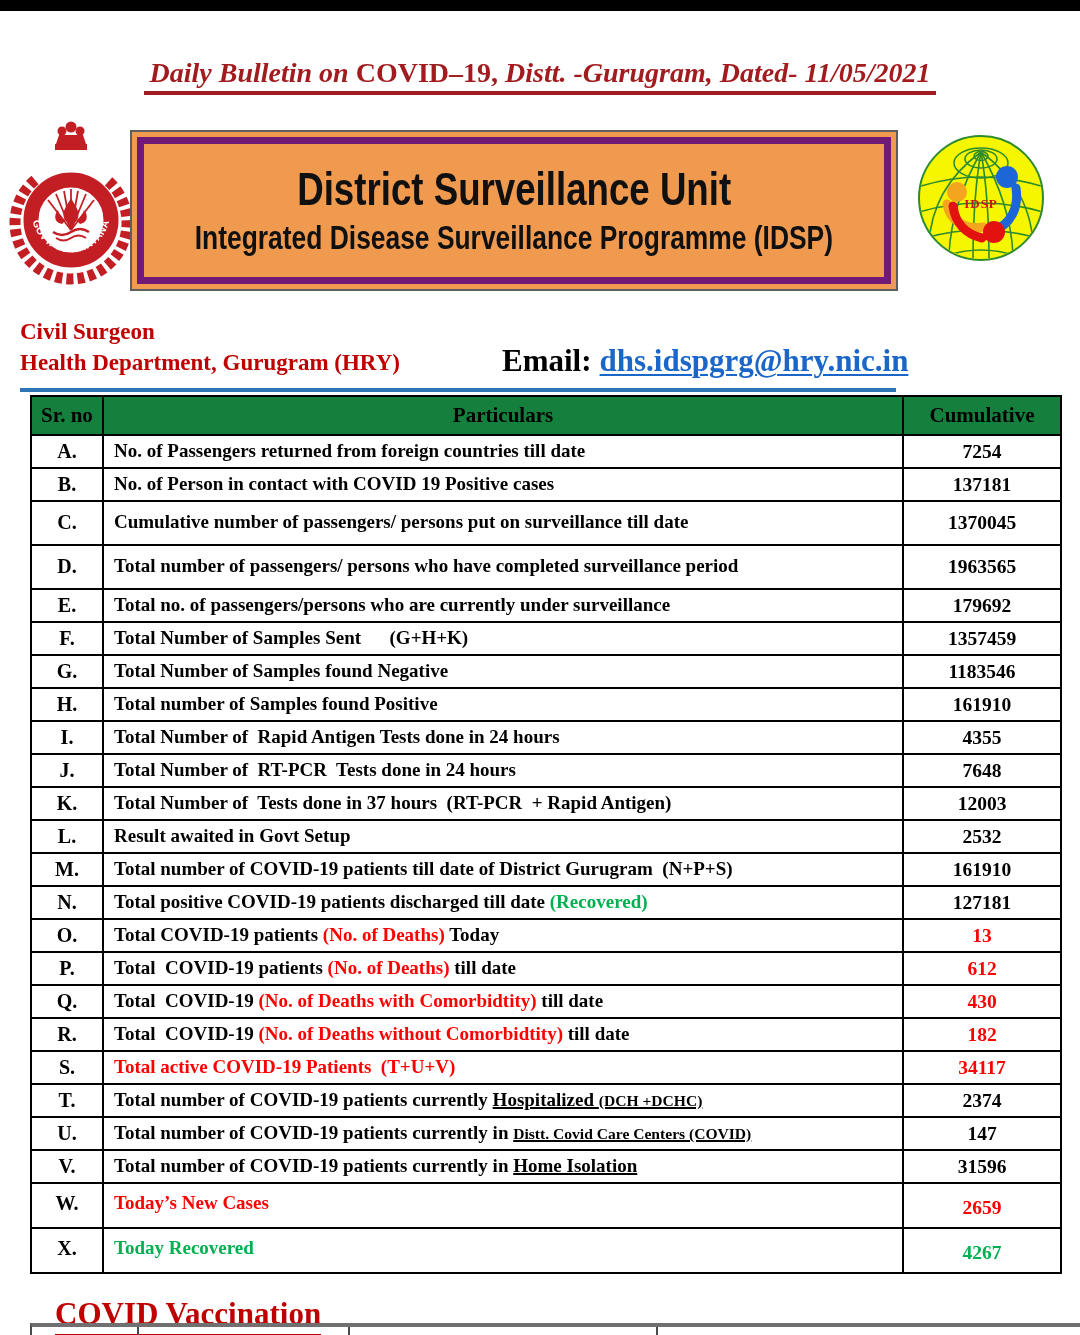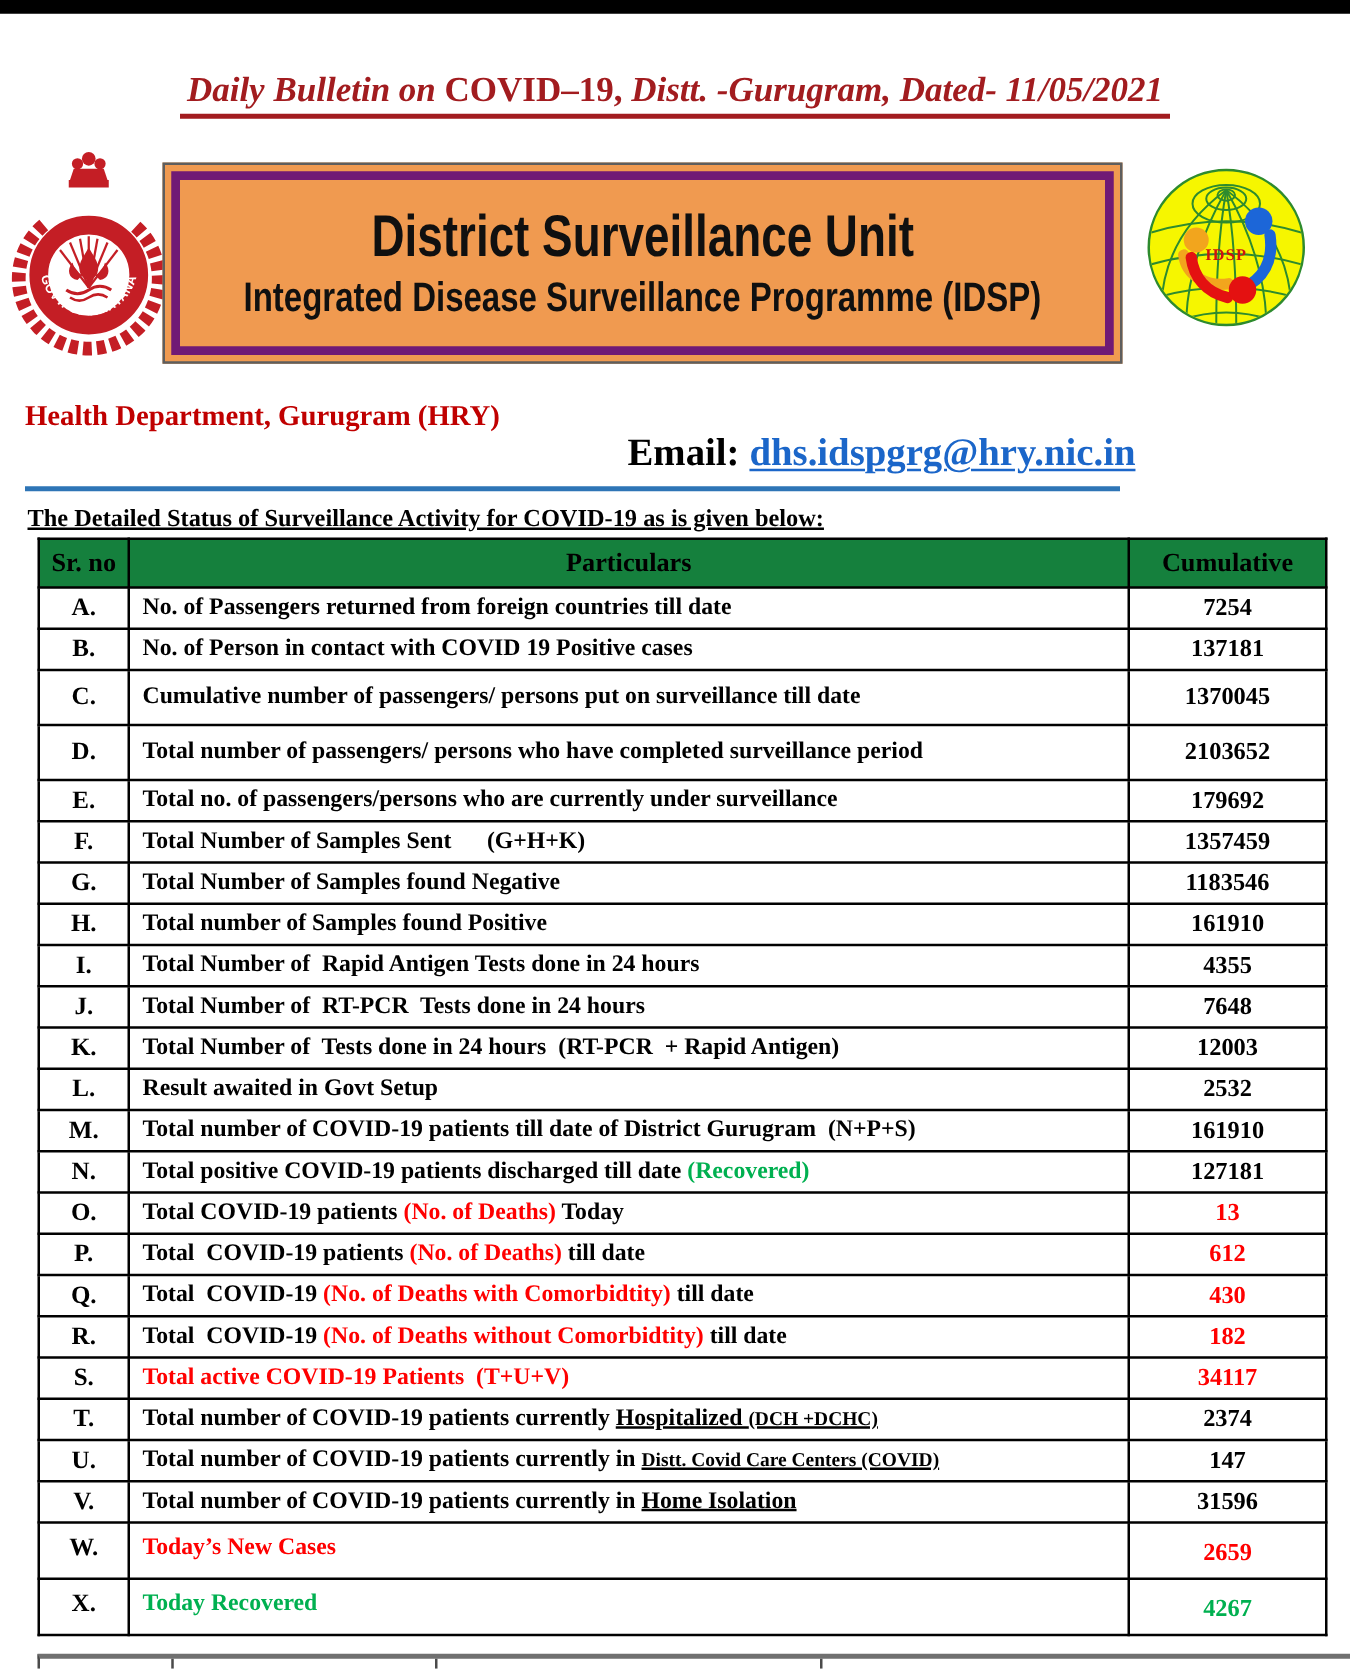--- a/index.html
+++ b/index.html
@@ -143,29 +143,29 @@
         </g>
         <circle cx="43" cy="64" r="10" fill="#F2A51D"></circle>
         <circle cx="93" cy="49" r="11" fill="#1C66D8"></circle>
         <circle cx="80" cy="104" r="11" fill="#E41111"></circle>
         <text x="67" y="80" text-anchor="middle" font-family="Liberation Serif, serif" font-size="13" font-weight="bold" fill="#D01010" letter-spacing="1">IDSP</text>
       </svg>
     </div>
   </div>
 
   <div class="contact-row">
+    <div class="contact-line">Civil Surgeon</div>
     <div class="contact-line">Health Department, Gurugram (HRY)</div>
     <div class="email">
       <span class="email-label">Email:</span><a class="email-link">dhs.idspgrg@hry.nic.in</a>
     </div>
   </div>
 
   <div class="rule"></div>
 
-  <div class="intro">The Detailed Status of Surveillance Activity for COVID-19 as is given below:</div>
 
   <table class="surv">
     <colgroup>
         <col style="width:72px">
         <col style="width:800px">
         <col style="width:158px">
       </colgroup>
     <thead>
       <tr>
         <th>Sr. no</th>
@@ -185,21 +185,21 @@
           <td class="val" style="color: rgb(0, 0, 0);">137181</td>
         </tr>
         <tr>
           <td class="sr">C.</td>
           <td class="part"><span>Cumulative number of passengers/ persons put on surveillance till date</span></td>
           <td class="val" style="color: rgb(0, 0, 0);">1370045</td>
         </tr>
         <tr>
           <td class="sr">D.</td>
           <td class="part"><span>Total number of passengers/ persons who have completed surveillance period</span></td>
-          <td class="val" style="color: rgb(0, 0, 0);">2103652</td>
+          <td class="val" style="color: rgb(0, 0, 0);">1963565</td>
         </tr>
         <tr>
           <td class="sr">E.</td>
           <td class="part"><span>Total no. of passengers/persons who are currently under surveillance</span></td>
           <td class="val" style="color: rgb(0, 0, 0);">179692</td>
         </tr>
         <tr>
           <td class="sr">F.</td>
           <td class="part"><span>Total Number of Samples Sent      (G+H+K)</span></td>
           <td class="val" style="color: rgb(0, 0, 0);">1357459</td>
@@ -219,21 +219,21 @@
           <td class="part"><span>Total Number of  Rapid Antigen Tests done in 24 hours</span></td>
           <td class="val" style="color: rgb(0, 0, 0);">4355</td>
         </tr>
         <tr>
           <td class="sr">J.</td>
           <td class="part"><span>Total Number of  RT-PCR  Tests done in 24 hours</span></td>
           <td class="val" style="color: rgb(0, 0, 0);">7648</td>
         </tr>
         <tr>
           <td class="sr">K.</td>
-          <td class="part"><span>Total Number of  Tests done in 24 hours  (RT-PCR  + Rapid Antigen)</span></td>
+          <td class="part"><span>Total Number of  Tests done in 37 hours  (RT-PCR  + Rapid Antigen)</span></td>
           <td class="val" style="color: rgb(0, 0, 0);">12003</td>
         </tr>
         <tr>
           <td class="sr">L.</td>
           <td class="part"><span>Result awaited in Govt Setup</span></td>
           <td class="val" style="color: rgb(0, 0, 0);">2532</td>
         </tr>
         <tr>
           <td class="sr">M.</td>
           <td class="part"><span>Total number of COVID-19 patients till date of District Gurugram  (N+P+S)</span></td>

